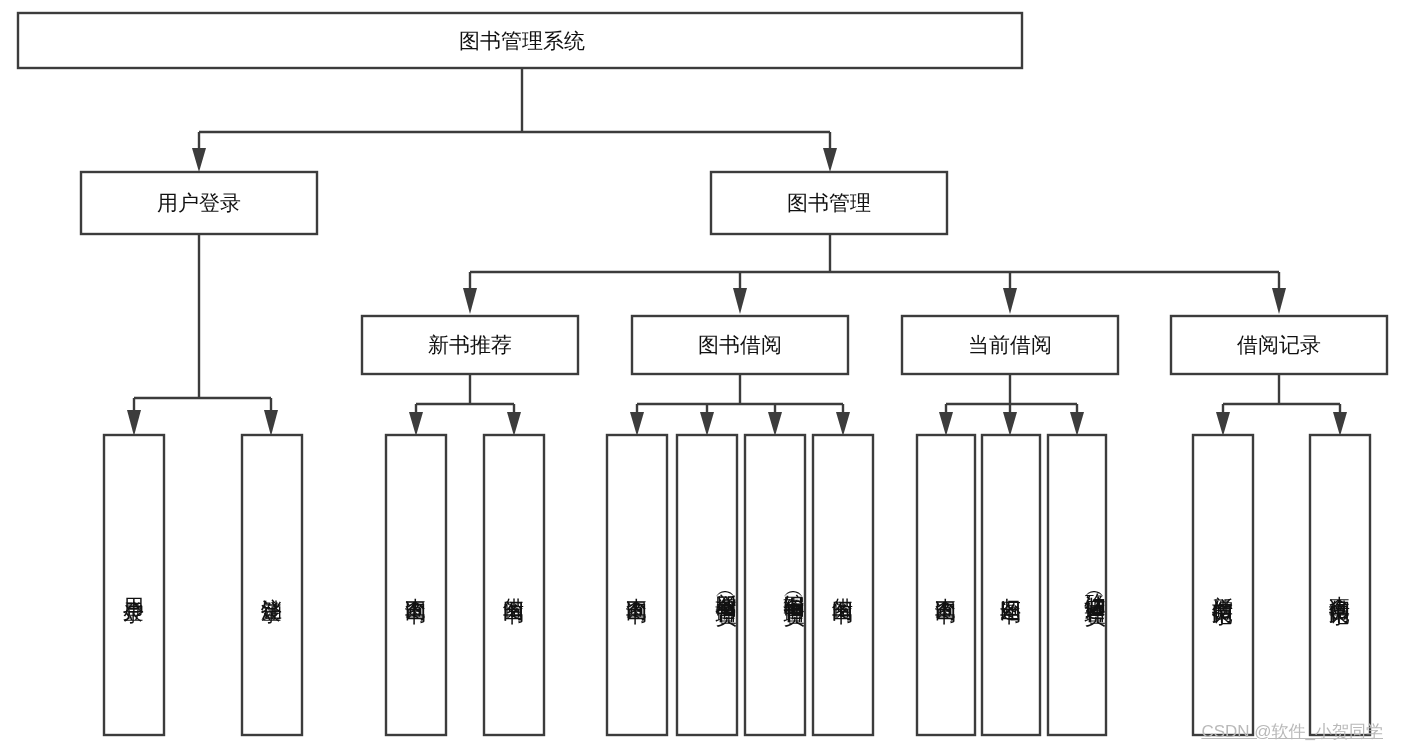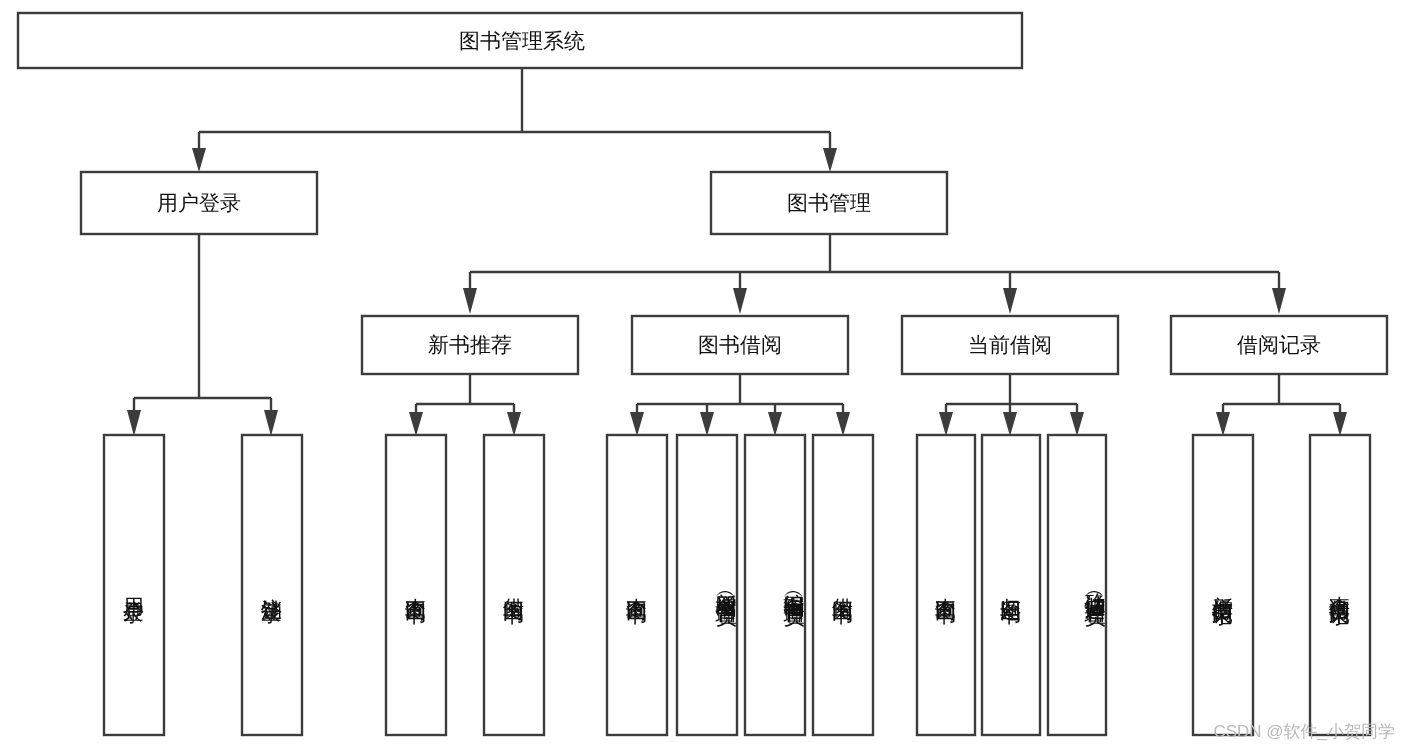--- a/index.html
+++ b/index.html
@@ -58,26 +58,27 @@
     letter-spacing: 2px;
     line-height: 1;
     display: flex;
     align-items: center;
     justify-content: center;
     white-space: nowrap;
     pointer-events: none;
   }
   .watermark {
     position: absolute;
-    right: 10px;
+    right: 22px;
     bottom: 4px;
     font-family: "Liberation Sans", "DejaVu Sans", sans-serif;
     font-size: 17px;
     color: #b9b9b9;
     white-space: nowrap;
+    text-decoration: underline;
   }
 </style>
 </head>
 <body>
 
 <div id="diagram-root">
 
   <svg class="diagram-canvas" viewBox="0 0 1405 747">
 
     <g>

